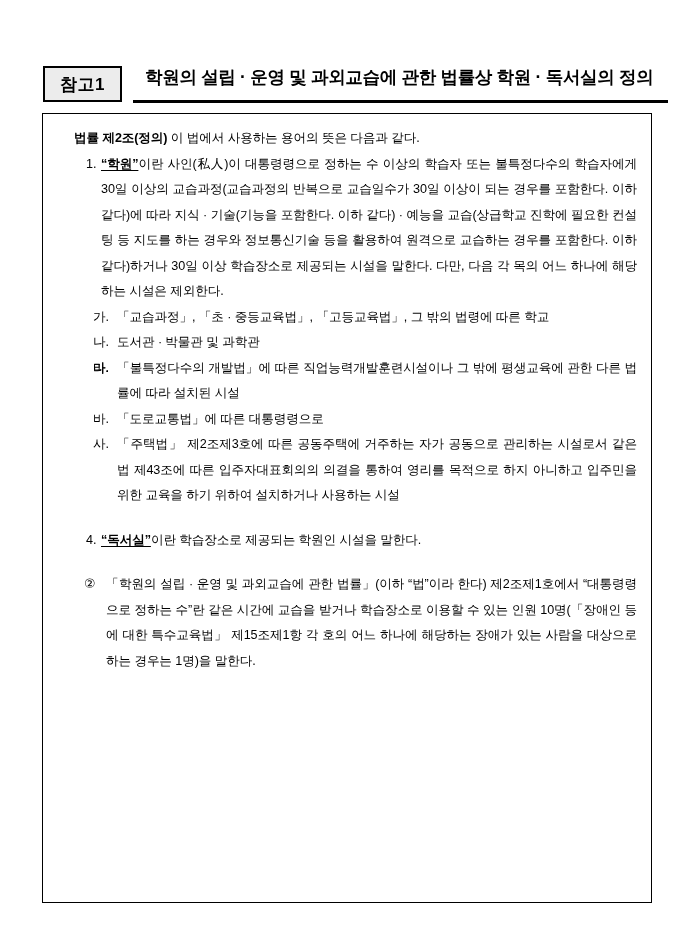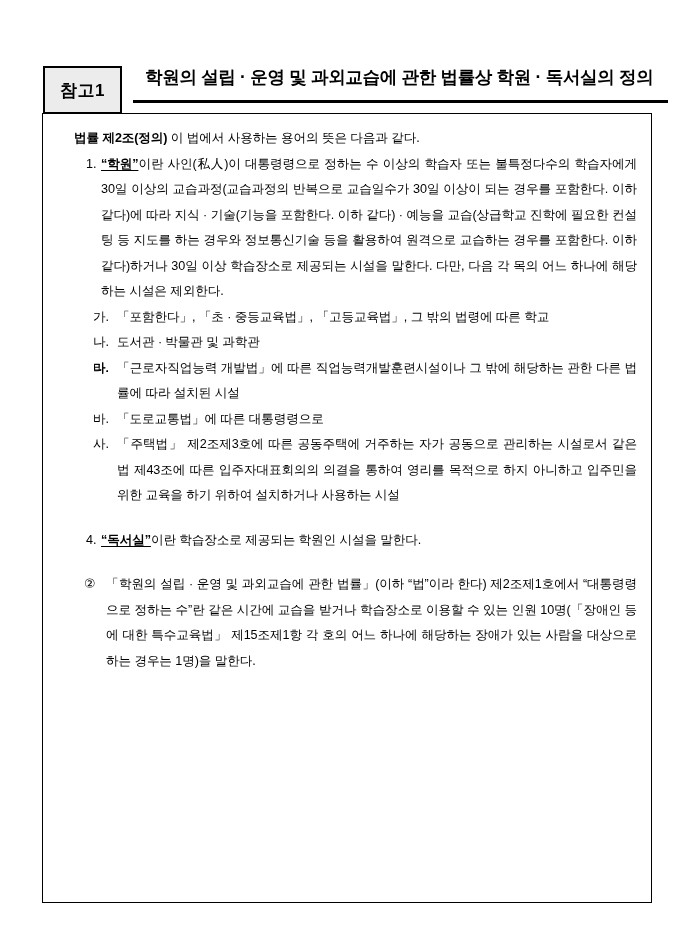--- a/index.html
+++ b/index.html
@@ -22,21 +22,21 @@
     left: 0;
     top: 30px;
     width: 684px;
     height: 50px;
   }
   .ref-badge {
     position: absolute;
     left: 43px;
     top: 36px;
     width: 79px;
-    height: 48px;
+    height: 36px;
     box-sizing: border-box;
     border: 2px solid #000000;
     background: #ececec;
     display: flex;
     align-items: center;
     justify-content: center;
     font-size: 17px;
     font-weight: bold;
     letter-spacing: 0.5px;
   }
@@ -159,37 +159,37 @@
 
     <div class="blk lead">
       <b>법률 제2조(정의)</b><span> 이 법에서 사용하는 용어의 뜻은 다음과 같다.</span>
     </div>
 
     <div class="blk item-num">
       <span class="marker">1.</span><span class="emph">“학원”</span><span>이란 사인(私人)이 대통령령으로 정하는 수 이상의 학습자 또는 불특정다수의 학습자에게 30일 이상의 교습과정(교습과정의 반복으로 교습일수가 30일 이상이 되는 경우를 포함한다. 이하 같다)에 따라 지식 · 기술(기능을 포함한다. 이하 같다) · 예능을 교습(상급학교 진학에 필요한 컨설팅 등 지도를 하는 경우와 정보통신기술 등을 활용하여 원격으로 교습하는 경우를 포함한다. 이하 같다)하거나 30일 이상 학습장소로 제공되는 시설을 말한다. 다만, 다음 각 목의 어느 하나에 해당하는 시설은 제외한다.</span>
     </div>
 
     <div class="blk item-kr">
-      <span class="marker">가.</span><span>「포함한다」, 「초 · 중등교육법」, 「고등교육법」, 그 밖의 법령에 따른 학교</span>
+      <span class="marker">가.</span><span>「교습과정」, 「초 · 중등교육법」, 「고등교육법」, 그 밖의 법령에 따른 학교</span>
     </div>
 
     <div class="blk item-kr">
       <span class="marker">나.</span><span>도서관 · 박물관 및 과학관</span>
     </div>
 
     <div class="blk item-kr">
       <span class="marker">다.</span>
     </div>
 
     <div class="blk item-kr">
       <span class="marker">라.</span>
     </div>
 
     <div class="blk item-kr">
-      <span class="marker">마.</span><span>「근로자직업능력 개발법」에 따른 직업능력개발훈련시설이나 그 밖에 해당하는 관한 다른 법률에 따라 설치된 시설</span>
+      <span class="marker">마.</span><span>「불특정다수의 개발법」에 따른 직업능력개발훈련시설이나 그 밖에 평생교육에 관한 다른 법률에 따라 설치된 시설</span>
     </div>
 
     <div class="blk item-kr">
       <span class="marker">바.</span><span>「도로교통법」에 따른 대통령령으로</span>
     </div>
 
     <div class="blk item-kr">
       <span class="marker">사.</span><span>「주택법」 제2조제3호에 따른 공동주택에 거주하는 자가 공동으로 관리하는 시설로서 같은 법 제43조에 따른 입주자대표회의의 의결을 통하여 영리를 목적으로 하지 아니하고 입주민을 위한 교육을 하기 위하여 설치하거나 사용하는 시설</span>
     </div>
 

